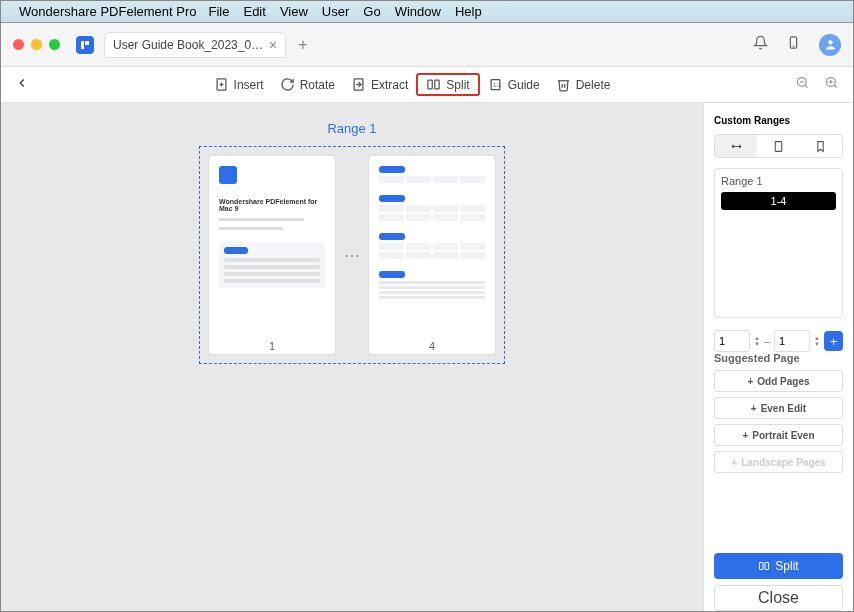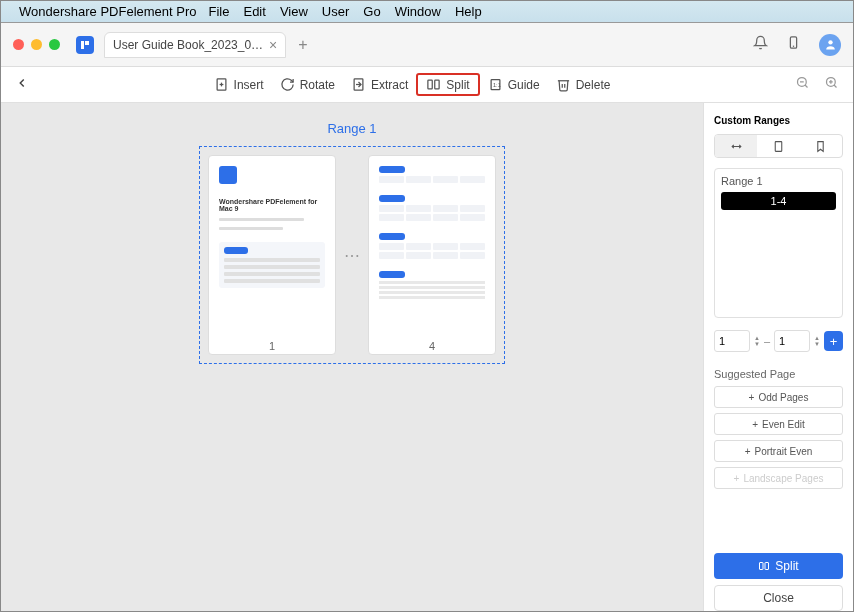--- a/index.html
+++ b/index.html
@@ -66,27 +66,27 @@
 .mode-tabs .mt.active { background: #f0f0f0; }
 .mode-tabs .mt svg { width: 13px; height: 13px; color: #555; }
 .range-list { border: 1px solid #e0e0e0; border-radius: 4px; padding: 6px; height: 150px; }
 .range-list .rname { font-size: 11px; color: #555; margin-bottom: 5px; }
 .range-chip { background: #000; color: #fff; text-align: center; font-size: 11px; padding: 3px 0; border-radius: 3px; }
 .range-inputs { display: flex; align-items: center; gap: 4px; margin-top: 12px; }
 .range-inputs input { width: 36px; height: 22px; border: 1px solid #ddd; border-radius: 3px; font-size: 11px; padding: 0 4px; }
 .range-inputs .stepper { display: flex; flex-direction: column; font-size: 6px; line-height: 6px; color: #888; }
 .range-inputs .dash { color: #888; font-size: 11px; }
 .add-btn { width: 20px; height: 20px; background: #2d6fe8; color: #fff; border-radius: 4px; display: flex; align-items: center; justify-content: center; font-size: 13px; cursor: pointer; }
-.suggested { margin-top: 16px; }
+.suggested { margin-top: 0; font-weight: bold; }
 .suggested .lbl { font-size: 11px; color: #666; margin-bottom: 6px; }
 .sug-btn { width: 100%; height: 22px; border: 1px solid #ddd; border-radius: 3px; font-size: 10px; color: #555; display: flex; align-items: center; justify-content: center; gap: 4px; margin-bottom: 5px; cursor: pointer; background: #fff; }
 .sug-btn.disabled { color: #ccc; }
 .panel-footer { margin-top: auto; }
 .split-btn { width: 100%; height: 26px; background: #2d6fe8; color: #fff; border-radius: 4px; font-size: 12px; display: flex; align-items: center; justify-content: center; gap: 5px; cursor: pointer; margin-bottom: 6px; }
-.close-btn { width: 100%; height: 26px; border: 1px solid #ddd; border-radius: 4px; font-size: 12px; color: #444; display: flex; align-items: center; justify-content: center; cursor: pointer; background: #fff; }
+.close-btn { width: 100%; height: 26px; border: 1px solid #ddd; border-radius: 4px; font-size: 16px; color: #444; display: flex; align-items: center; justify-content: center; cursor: pointer; background: #fff; }
 </style>
 </head>
 <body>
 
 <div class="menubar">
   <span class="apple"></span>
   <span class="app-name">Wondershare PDFelement Pro</span>
   <span class="menu-item">File</span>
   <span class="menu-item">Edit</span>
   <span class="menu-item">View</span>

